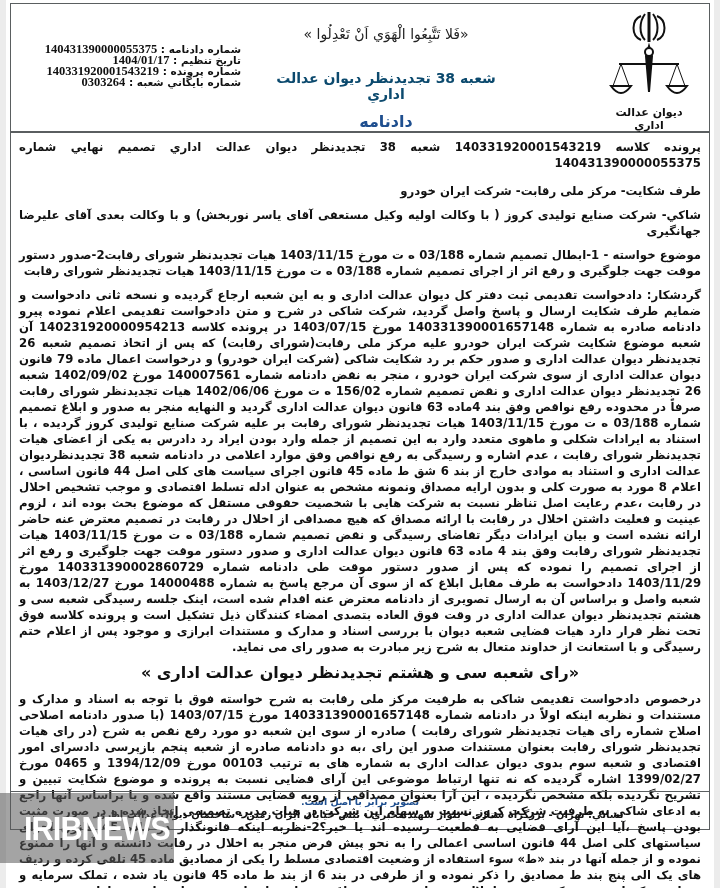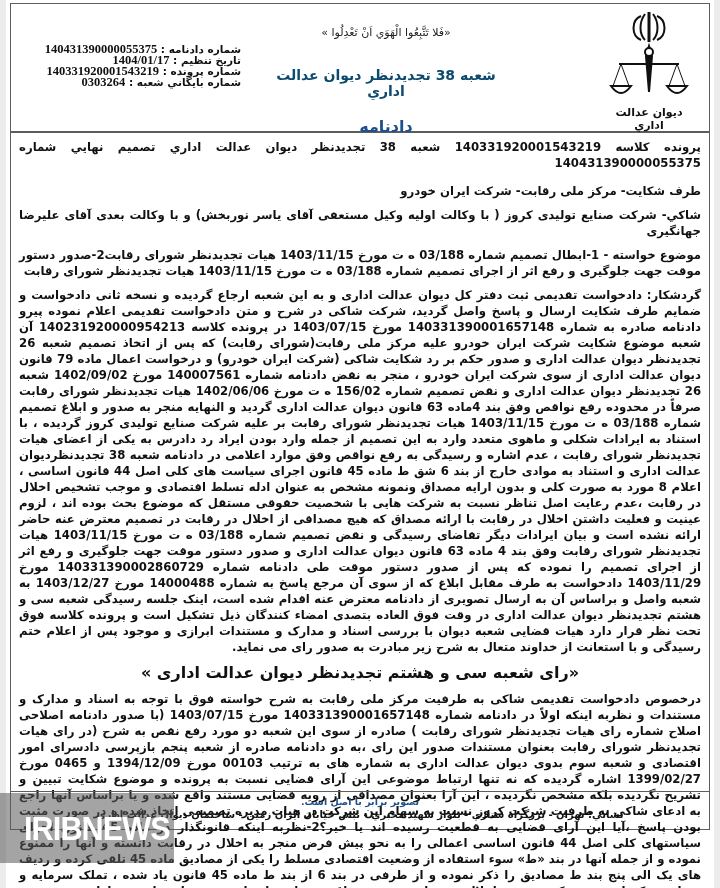--- a/index.html
+++ b/index.html
@@ -21,23 +21,23 @@
   .emblem {
     position: absolute; right: 10px; top: 4px; width: 100px; height: 120px; text-align: center;
   }
   .emblem svg { display: block; margin: 0 auto; }
   .emblem-label {
     font-size: 11px; font-weight: bold; color: #111; direction: rtl; margin-top: -2px;
   }
   .center-head {
     position: absolute; left: 250px; width: 250px; top: 22px; text-align: center; direction: rtl;
   }
-  .motto { font-size: 11px; color: #222; }
+  .motto { font-size: 14px; color: #222; }
   .branch { font-size: 14px; font-weight: bold; color: #0c4a6e; margin-top: 28px; }
-  .doctitle { font-size: 16px; font-weight: bold; color: #1f4f8f; margin-top: 18px; letter-spacing: 1px;}
+  .doctitle { font-size: 16px; font-weight: bold; color: #1f4f8f; margin-top: 10px; letter-spacing: 1px;}
   .meta {
     position: absolute; left: 60px; top: 40px; direction: rtl; text-align: right;
     font-size: 10.5px; font-weight: bold; color: #111; line-height: 11px; width: 170px;
   }
   .meta .row { white-space: nowrap; }
   .meta .num { font-family: "Liberation Serif", serif; font-size: 12.5px; }
   .body {
     position: absolute; left: 0; top: 131px; width: 100%; direction: rtl;
     padding: 4px 8px 0 8px; box-sizing: border-box; color: #111;
     font-size: 11.7px; font-weight: bold; line-height: 16px; text-align: justify;

